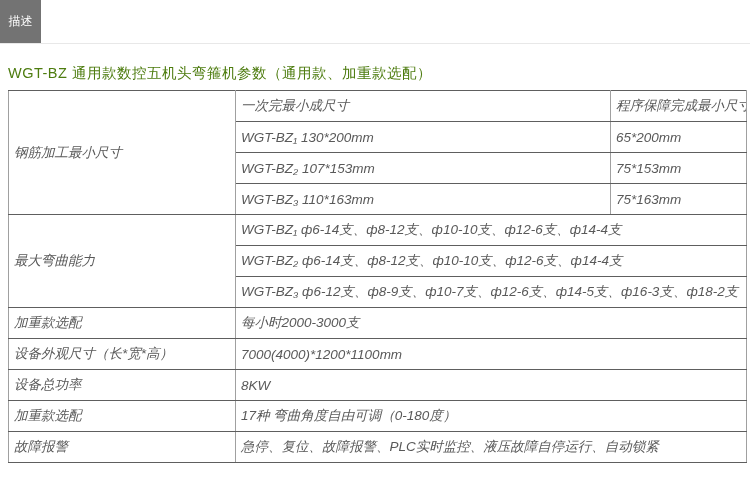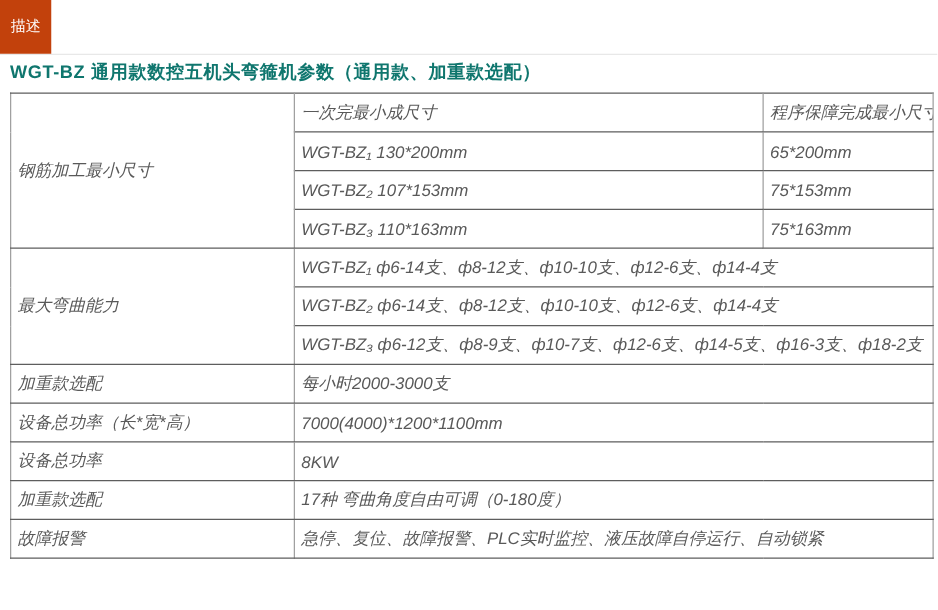--- a/index.html
+++ b/index.html
@@ -16,31 +16,31 @@
     height: 44px;
     border-bottom: 1px solid #e8e8e8;
     background: #ffffff;
   }
   .tab {
     display: inline-block;
     width: 41px;
     height: 43px;
     line-height: 43px;
     text-align: center;
-    background: #c2410c;
+    background: #737373;
     color: #ffffff;
     font-size: 12px;
     cursor: pointer;
     user-select: none;
   }
   .title {
-    margin: 4px 0 7px 8px;
+    margin: 20px 0 7px 8px;
     font-size: 14.5px;
-    font-weight: bold;
-    color: #0f766e;
+    font-weight: normal;
+    color: #4d7c0f;
     letter-spacing: 0.5px;
   }
   table.spec {
     margin-left: 8px;
     width: 738px;
     border-collapse: collapse;
     table-layout: fixed;
     font-size: 13.5px;
     color: #595959;
   }
@@ -103,21 +103,21 @@
       <td colspan="2">WGT-BZ₂ ф6-14支、ф8-12支、ф10-10支、ф12-6支、ф14-4支</td>
     </tr>
     <tr>
       <td colspan="2">WGT-BZ₃ ф6-12支、ф8-9支、ф10-7支、ф12-6支、ф14-5支、ф16-3支、ф18-2支</td>
     </tr>
     <tr>
       <td>加重款选配</td>
       <td colspan="2">每小时2000-3000支</td>
     </tr>
     <tr>
-      <td>设备总功率（长*宽*高）</td>
+      <td>设备外观尺寸（长*宽*高）</td>
       <td colspan="2">7000(4000)*1200*1100mm</td>
     </tr>
     <tr>
       <td>设备总功率</td>
       <td colspan="2">8KW</td>
     </tr>
     <tr>
       <td>加重款选配</td>
       <td colspan="2">17种 弯曲角度自由可调（0-180度）</td>
     </tr>

